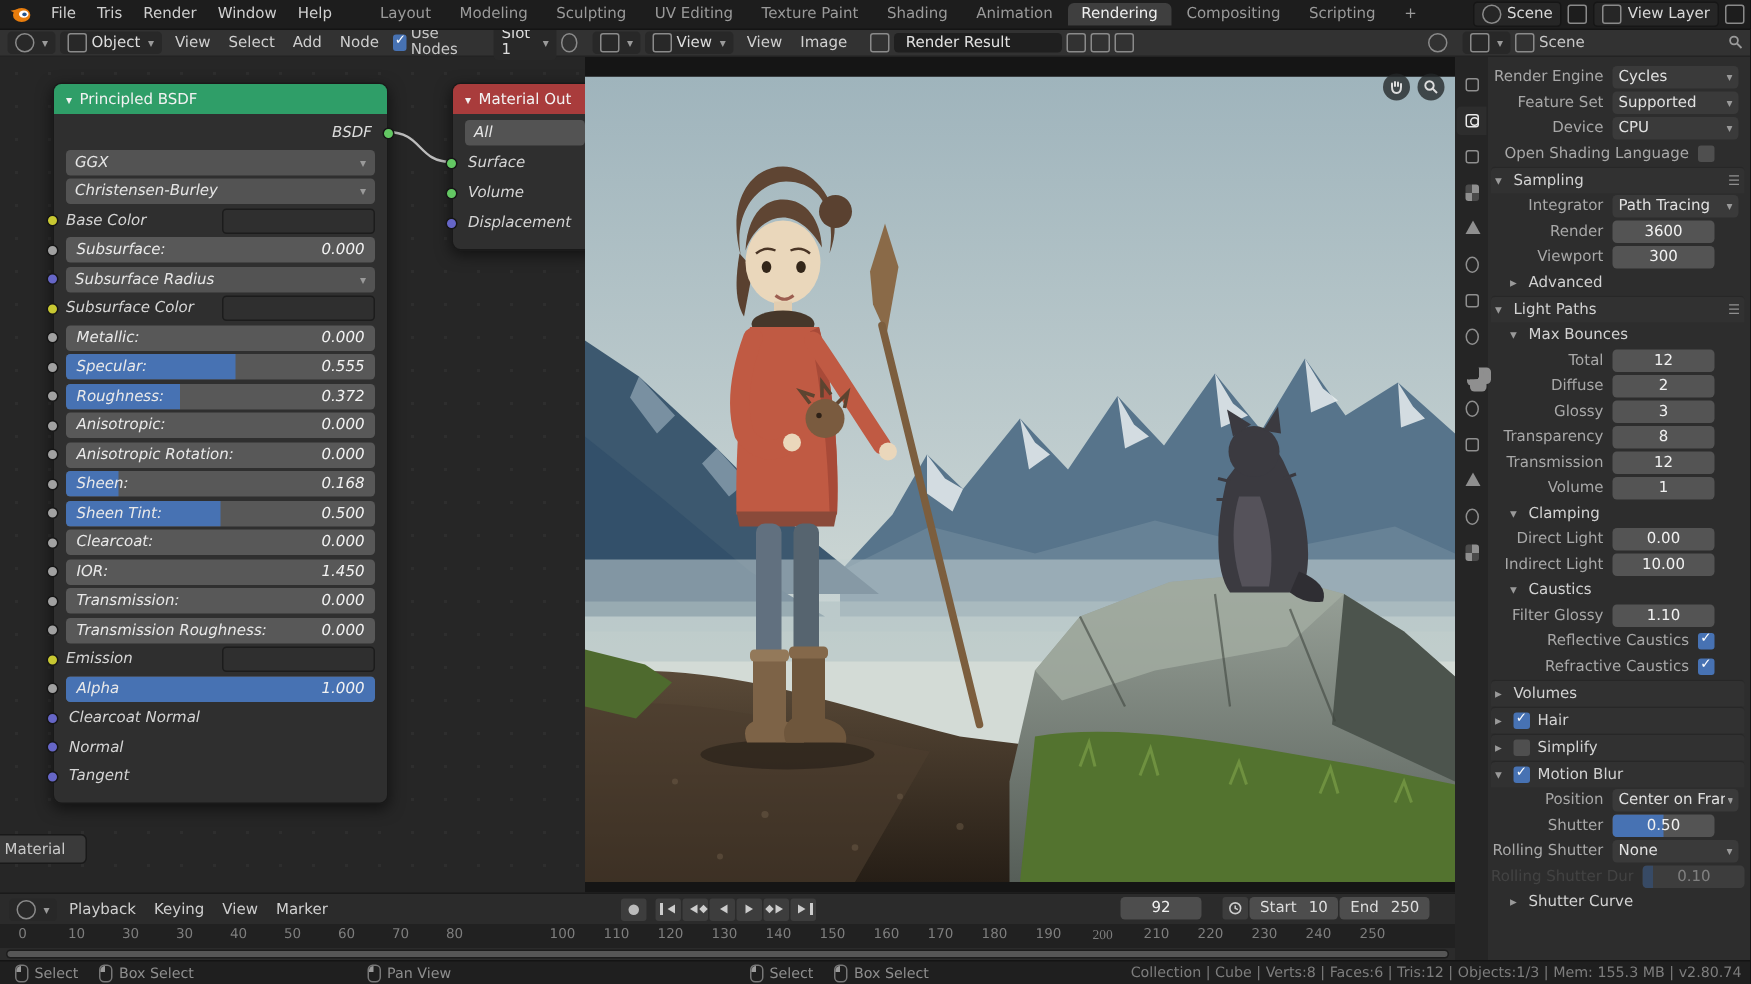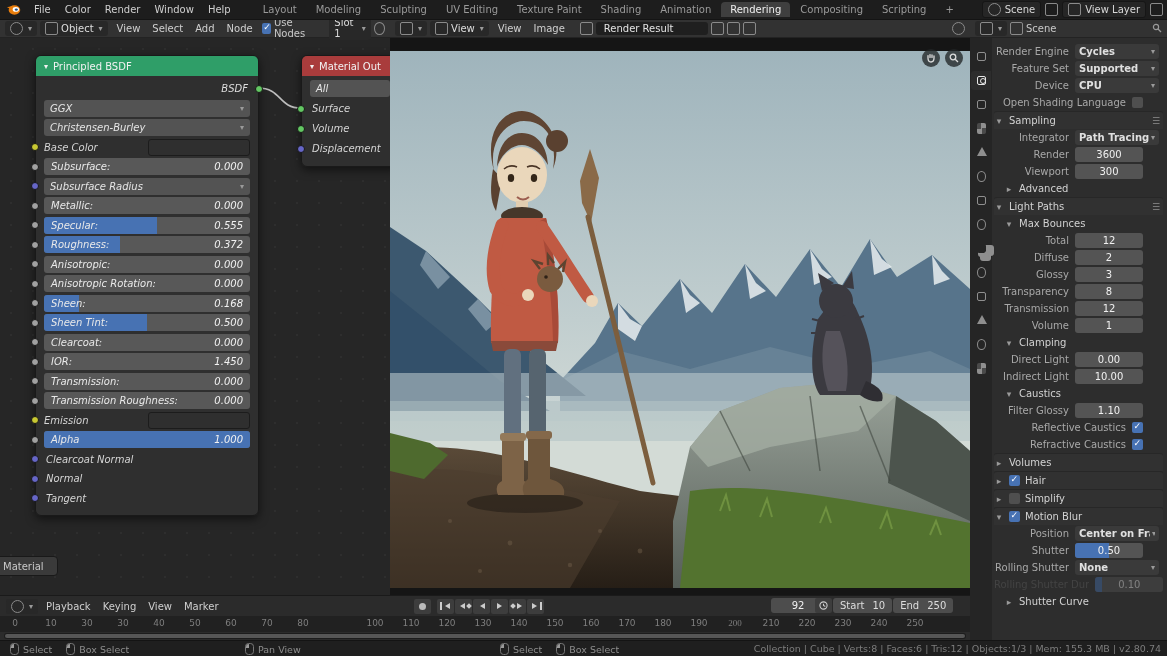--- a/index.html
+++ b/index.html
@@ -80,37 +80,37 @@
   .psub{margin-left:10px;}
   .tri{width:10px;text-align:center;color:#9a9a9a;font-size:9px;}
   .tri:before{content:"▸";}
   .expanded .tri:before{content:"▾";}
   .plabel{color:#d2d2d2;white-space:nowrap;}
   .preset{margin-left:auto;margin-right:4px;color:#8f8f8f;font-size:9px;letter-spacing:-1px;}
   .pwidget{display:flex;align-items:center;flex:1;gap:6px;height:17px;}
   .wlabel{flex:1;text-align:right;color:#a8a8a8;white-space:nowrap;overflow:hidden;}
   .wdrop{width:84px;background:#3a3a3a;border-radius:3px;height:15px;display:flex;align-items:center;
          justify-content:space-between;padding:0 4px;color:#e0e0e0;box-sizing:border-box;margin-right:4px;white-space:nowrap;}
-  .wdrop span{overflow:hidden;font-weight:bold;}
+  .wdrop span{overflow:hidden;}
   .wfield{width:68px;background:#545454;border-radius:3px;height:15px;line-height:15px;text-align:center;
           color:#f0f0f0;margin-right:20px;}
   .wslider{width:68px;background:#545454;border-radius:3px;height:15px;position:relative;overflow:hidden;margin-right:20px;}
   .wfill{position:absolute;left:0;top:0;bottom:0;background:var(--accent);}
   .wval{position:absolute;right:0;left:0;text-align:center;line-height:15px;color:#f0f0f0;}
   .wcb{margin-right:20px;}
   .prow.disabled .pwidget,.prow.disabled .wlabel{opacity:.42;}
   .prow.check .wcb{margin-right:20px;}
   
   #timeline{position:absolute;left:0;top:595px;width:970px;height:45px;background:#2b2b2b;border-top:1px solid #1a1a1a;}
   #tl-header{position:absolute;left:0;top:0;right:0;height:20px;display:flex;align-items:center;gap:2px;padding:0 6px;}
   .tbtn{width:17px;height:15px;background:#3d3d3d;display:flex;align-items:center;justify-content:center;border-radius:2px;}
   .tgroup{display:flex;gap:1px;position:absolute;left:437px;top:2.5px;}
   .rec{position:absolute;left:414px;top:2.5px;}
   .tl-frame{position:absolute;left:747px;top:2px;width:54px;height:15px;background:#4d4d4d;border-radius:3px;
-            text-align:center;line-height:15px;color:#f0f0f0;margin-left:24px;}
+            text-align:center;line-height:15px;color:#f0f0f0;}
   .tl-range{position:absolute;left:815px;top:2px;display:flex;gap:1px;align-items:center;}
   .range-pill{background:#4d4d4d;height:15px;border-radius:3px;display:flex;align-items:center;padding:0 7px;gap:8px;color:#ddd;}
   #tl-ruler{position:absolute;left:0;top:20px;right:0;height:16px;background:#212121;}
   .tick{position:absolute;top:2px;color:#7e7e7e;font-size:9px;transform:translateX(-50%);}
   #tl-scroll{position:absolute;left:4px;right:4px;bottom:2px;height:6px;background:#1c1c1c;border-radius:3px;}
   #tl-scroll div{position:absolute;left:1px;right:1px;top:1px;bottom:1px;background:#565656;border-radius:3px;}
   
   .t-r{width:0;height:0;border:3.5px solid transparent;border-left:5.5px solid #ccc;margin-left:2px;}
   .t-l{width:0;height:0;border:3.5px solid transparent;border-right:5.5px solid #ccc;margin-right:2px;}
   .t-bar{width:2px;height:8px;background:#ccc;}
@@ -142,21 +142,21 @@
   <div id="topbar">
     <svg class="logo" viewBox="0 0 16 13">
       <ellipse cx="9" cy="7" rx="6.2" ry="5" fill="#e87d0d"></ellipse>
       <ellipse cx="10.5" cy="6.4" rx="3.4" ry="2.6" fill="#fff"></ellipse>
       <ellipse cx="11" cy="6.6" rx="1.6" ry="1.3" fill="#24548c"></ellipse>
       <path d="M1,4 L8,2.5 L5,6 Z" fill="#e87d0d"></path>
     </svg>
     <span style="display:flex">
 
     <span class="menu-item">File</span>
-        <span class="menu-item">Color</span>
+        <span class="menu-item">Tris</span>
         <span class="menu-item">Render</span>
         <span class="menu-item">Window</span>
         <span class="menu-item">Help</span>
       </span>
     <span class="ws-tabs">
 
     <span class="ws-tab">Layout</span>
         <span class="ws-tab">Modeling</span>
         <span class="ws-tab">Sculpting</span>
         <span class="ws-tab">UV Editing</span>
@@ -260,20 +260,29 @@
                 <span class="nval">0.000</span>
               </div>
 
             </div>
             <div class="nrow dropdown">
               <span class="nsock" style="background: rgb(102, 102, 199);"></span>
 
               <div class="n-drop">
                 <span>Subsurface Radius</span>
                 <span class="arr">▾</span>
+              </div>
+
+            </div>
+            <div class="nrow color">
+              <span class="nsock" style="background: rgb(200, 200, 50);"></span>
+
+              <div class="n-color">
+                <span class="nlabel">Subsurface Color</span>
+                <span class="swatch"></span>
               </div>
 
             </div>
             <div class="nrow slider">
               <span class="nsock" style="background: rgb(161, 161, 161);"></span>
 
               <div class="n-slider">
                 <span class="nfill" style="width: 0%;"></span>
                 <span class="nlabel">Metallic:</span>
                 <span class="nval">0.000</span>

